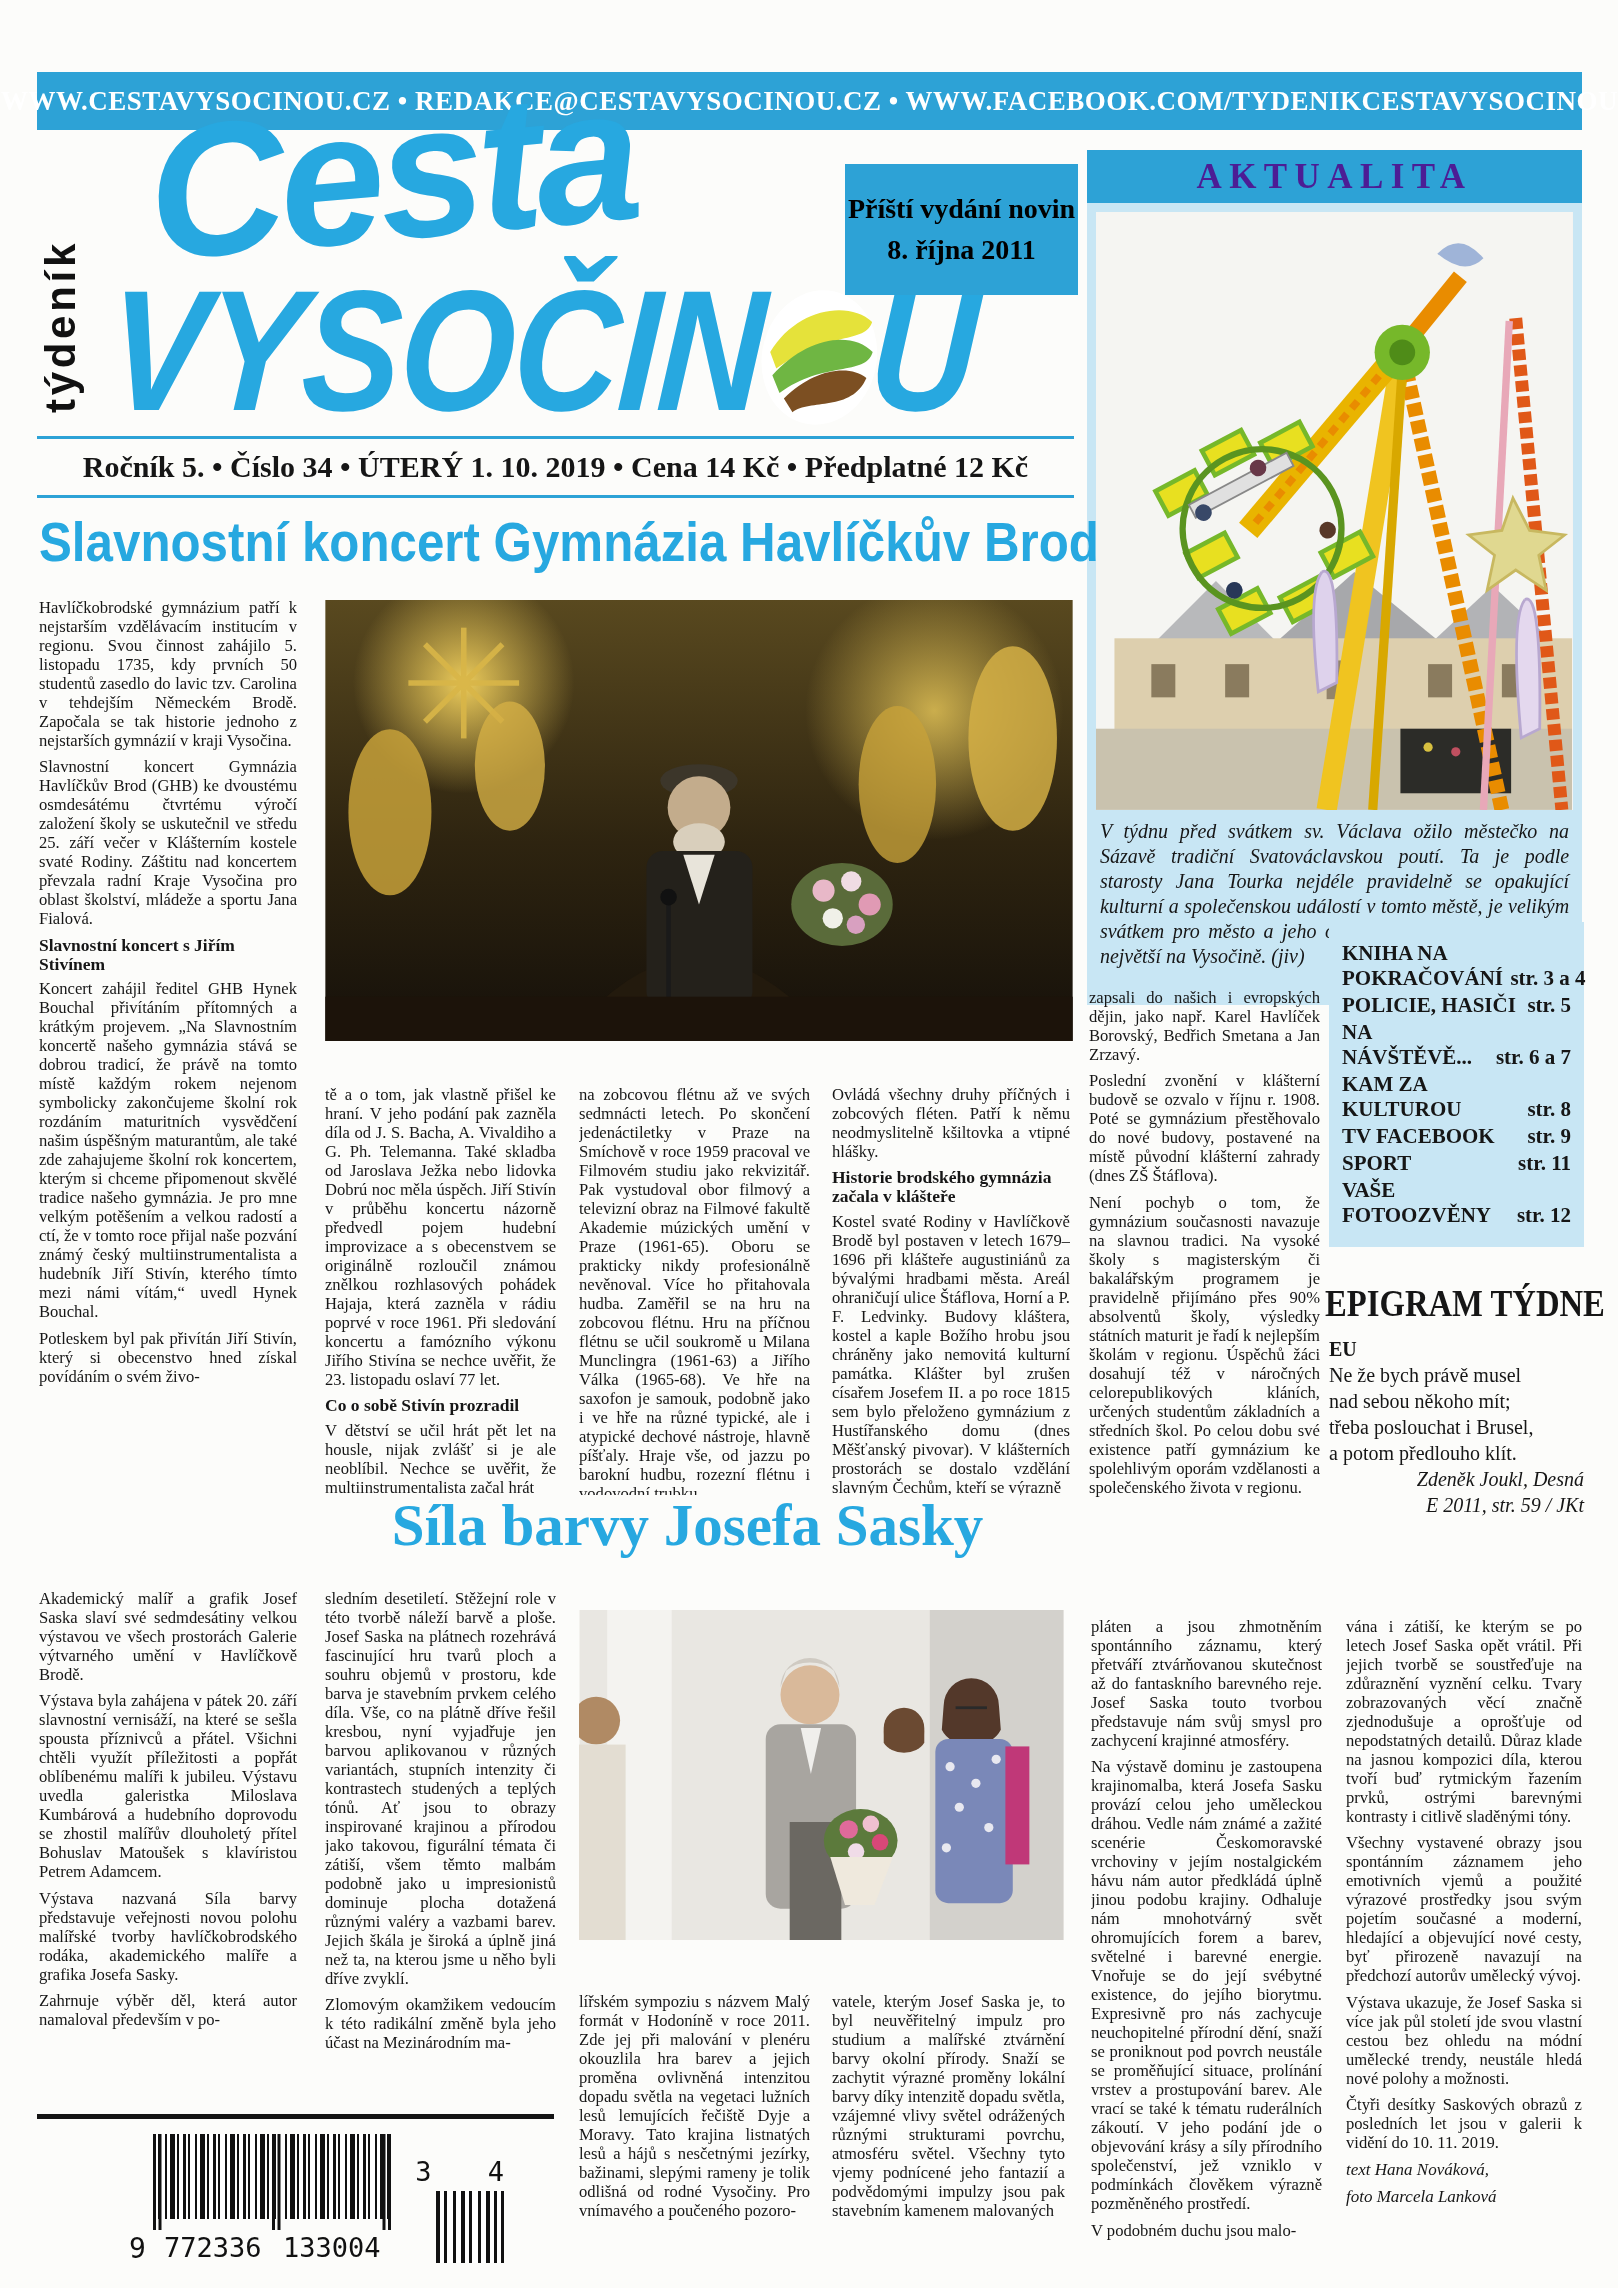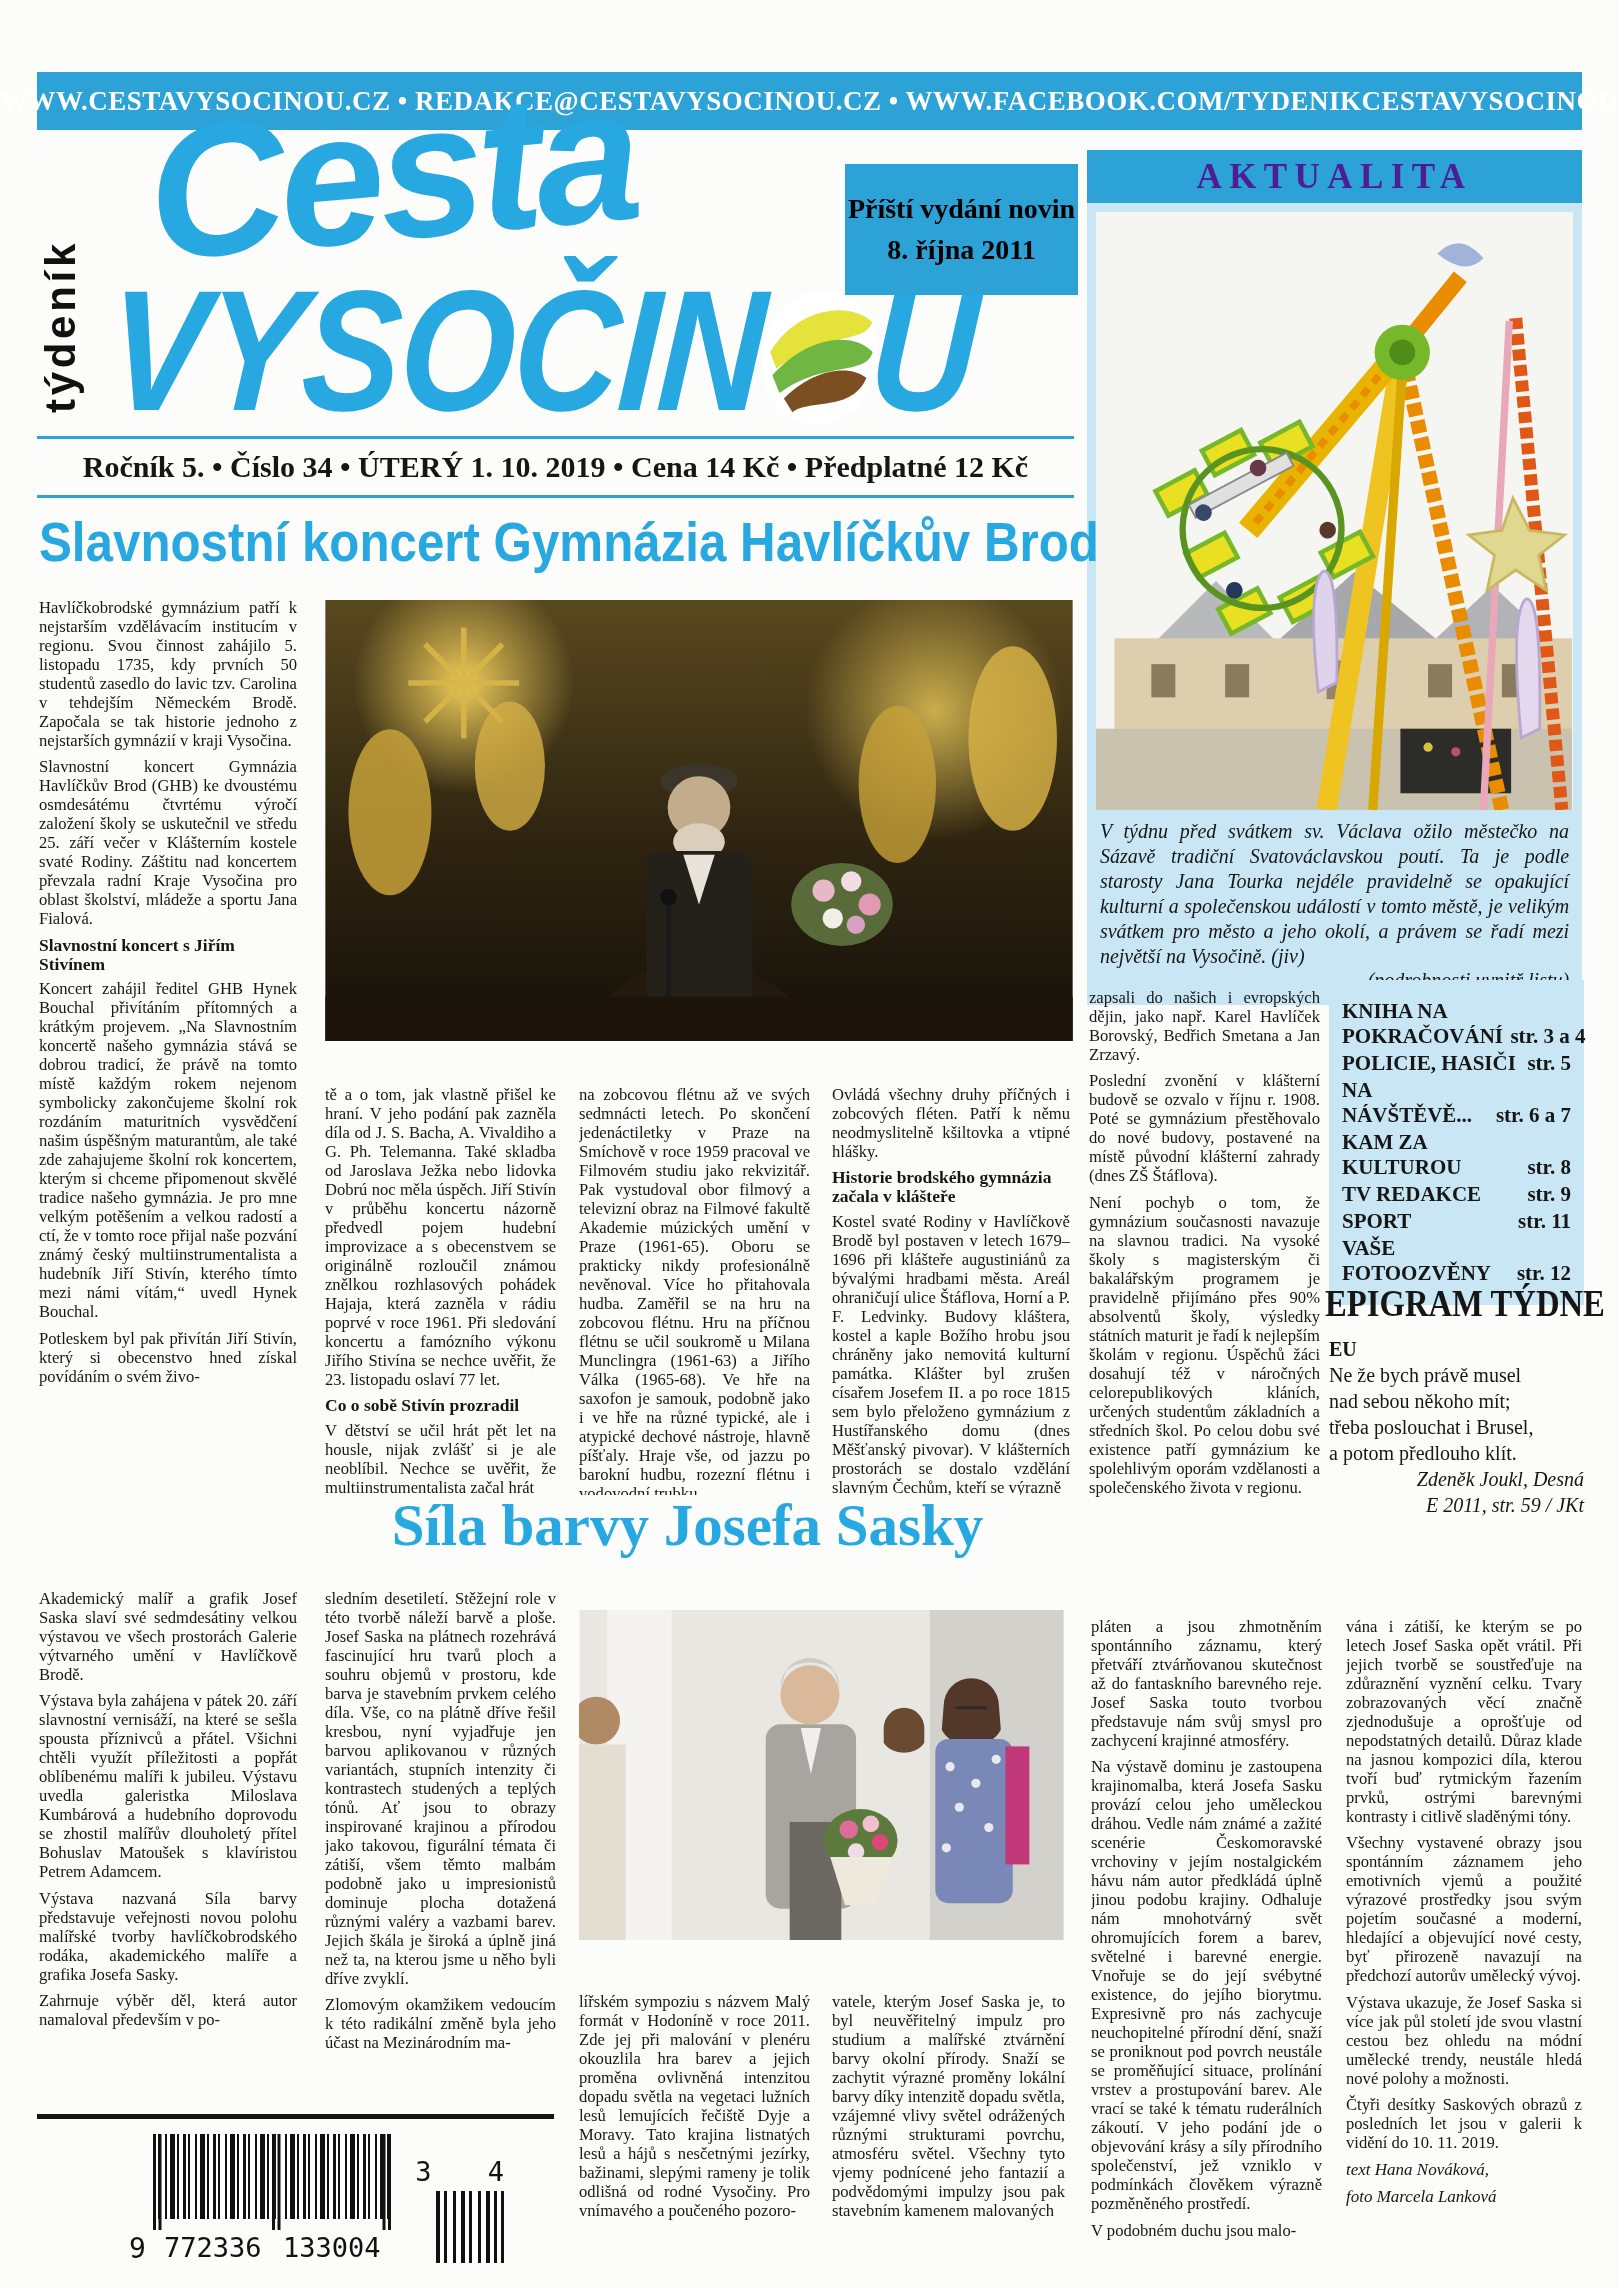--- a/index.html
+++ b/index.html
@@ -65,21 +65,21 @@
   
   .a1-col1{left:39px;top:598px;width:258px;height:892px;}
   .photo1{left:325px;top:600px;width:748px;height:441px;overflow:hidden;}
   .cap1{left:325px;top:1048px;width:748px;}
   .a1-col2{left:325px;top:1085px;width:231px;height:410px;}
   .a1-col3{left:579px;top:1085px;width:231px;height:410px;}
   .a1-col4{left:832px;top:1085px;width:238px;height:410px;}
   .a1-col5{left:1089px;top:988px;width:231px;height:509px;}
 
   
-  .idx{left:1329px;top:980px;width:255px;height:325px;background:var(--lightblue);
+  .idx{left:1329px;top:922px;width:255px;height:325px;background:var(--lightblue);
        padding:18.5px 13px;box-sizing:border-box;display:flex;flex-direction:column;
        justify-content:space-between;}
   .idx-row{display:flex;justify-content:space-between;align-items:flex-end;gap:7.4px;
            font-weight:bold;font-size:21px;line-height:25px;}
   .idx-row .pg{white-space:nowrap;}
   .epi-head{left:1325px;top:1281px;width:268px;font-weight:bold;font-size:38px;white-space:nowrap;
             transform:scaleX(.86);transform-origin:left center;}
   .epi{left:1329px;top:1336px;width:255px;font-size:20px;line-height:26px;}
   .epi p{margin:0;}
   .epi .title{font-weight:bold;}
@@ -294,21 +294,21 @@
     </div>
     <div class="idx-row">
       <span>NA NÁVŠTĚVĚ...</span>
         <span class="pg">str. 6 a 7</span>
     </div>
     <div class="idx-row">
       <span>KAM ZA KULTUROU</span>
         <span class="pg">str. 8</span>
     </div>
     <div class="idx-row">
-      <span>TV REDAKCE</span>
+      <span>TV FACEBOOK</span>
         <span class="pg">str. 9</span>
     </div>
     <div class="idx-row">
       <span>SPORT</span>
         <span class="pg">str. 11</span>
     </div>
     <div class="idx-row">
       <span>VAŠE FOTOOZVĚNY</span>
         <span class="pg">str. 12</span>
     </div>

